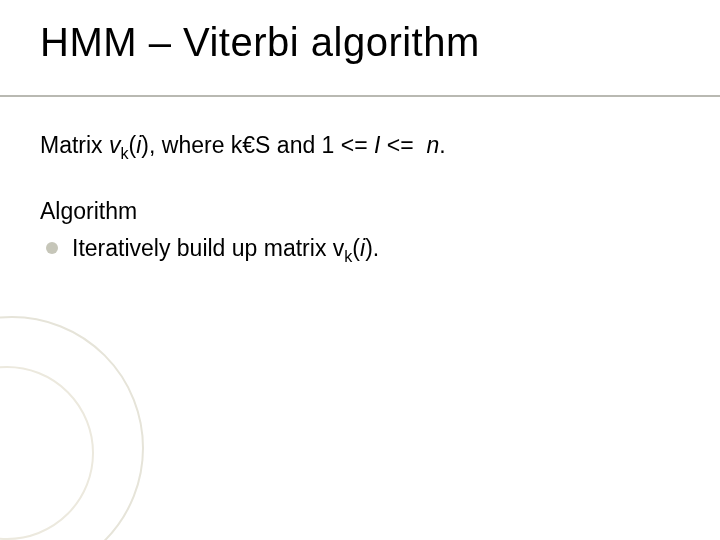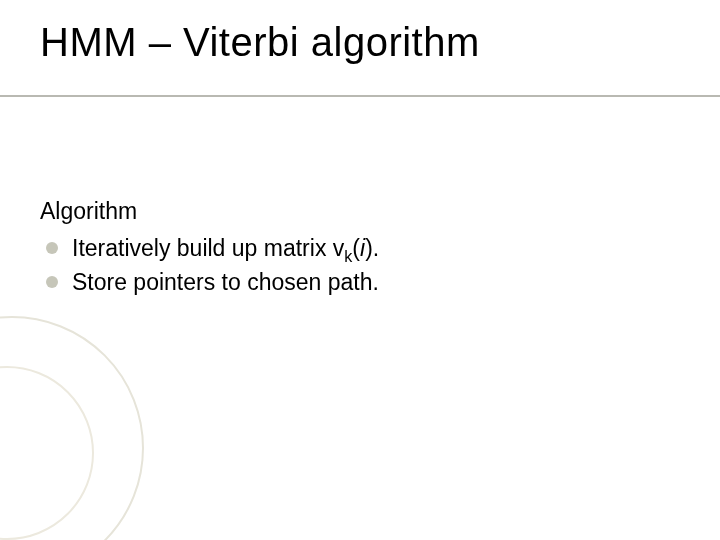--- a/index.html
+++ b/index.html
@@ -98,25 +98,24 @@
 
 <div class="slide">
 
   <div class="title">HMM – Viterbi algorithm</div>
 
   <div class="rule"></div>
 
   <div class="body">
 
     <p class="para">
-      <br>
+      <span>Matrix <i>v</i><sub>k</sub>(<i>i</i>), where k€S and 1 &lt;= <i>I</i> &lt;=&nbsp;&nbsp;<i>n</i>.</span><br>
     </p>
 
     <p class="alg-head">Algorithm</p>
     <ul class="bullets">
       <li><span> Iteratively build up matrix v<sub>k</sub>(<i>i</i>).</span></li>
-      <li><span> Store pointers to chosen path.</span></li>
     </ul>
   </div>
 
   <div class="deco-outer"></div>
   <div class="deco-inner"></div>
 </div>
 
 </body></html>

